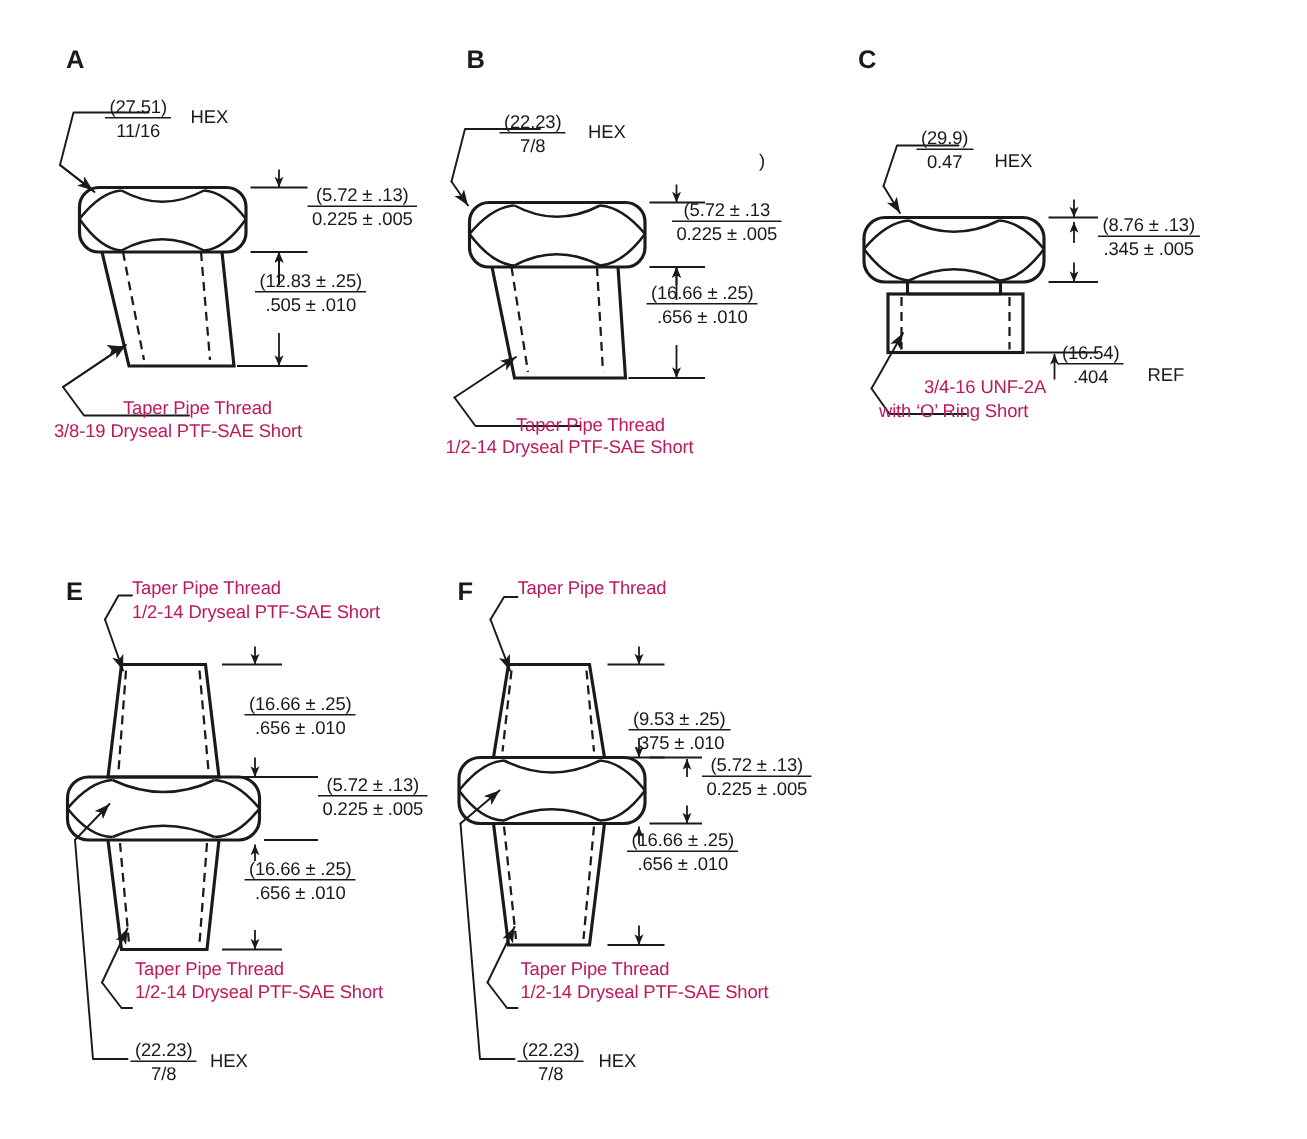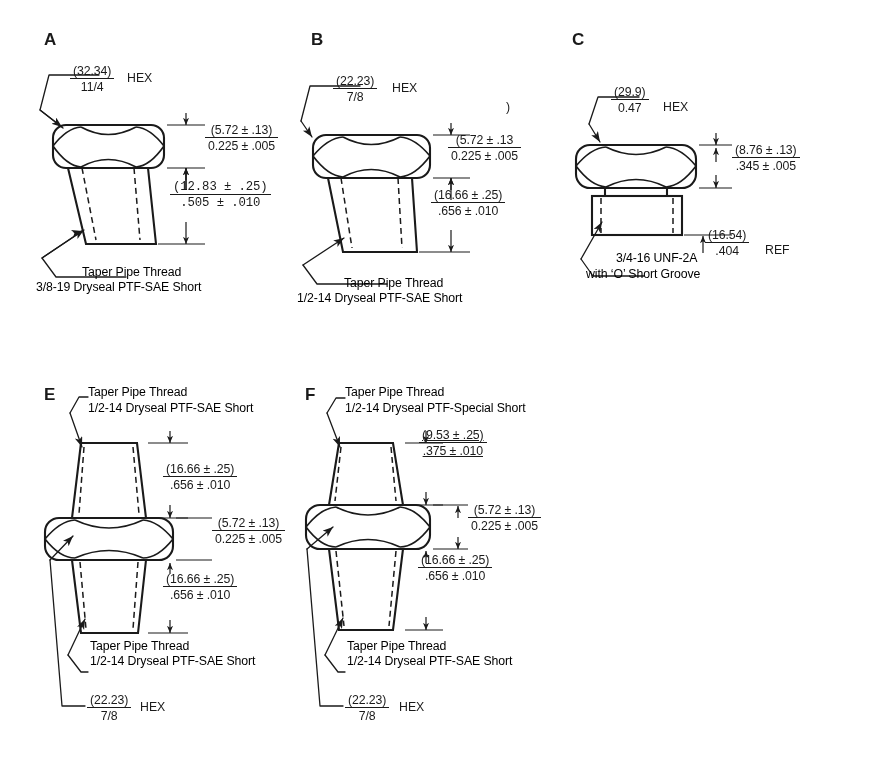--- a/index.html
+++ b/index.html
@@ -44,21 +44,21 @@
     font-size: 17px;
     letter-spacing: 0px;
     color: #1a1a1a;
     line-height: 1;
   }
   .note {
     position: absolute;
     font-family: "Liberation Sans", sans-serif;
     font-size: 12.3px;
     line-height: 15px;
-    color: #000000;
+    color: #be185d;
     white-space: nowrap;
     letter-spacing: -0.1px;
   }
   .frac {
     position: absolute;
     display: inline-block;
     text-align: center;
     font-family: "Liberation Sans", sans-serif;
     font-size: 12.3px;
     line-height: 14px;
@@ -265,31 +265,31 @@
       <line x1="458" y1="537" x2="458" y2="549" class="dimline" marker-end="url(#arrowDim)"></line>
       <line x1="405" y1="630" x2="443" y2="630" class="extline"></line>
       <line x1="426" y1="563" x2="426" y2="551" class="dimline" marker-end="url(#arrowDim)"></line>
       <line x1="426" y1="617" x2="426" y2="630" class="dimline" marker-end="url(#arrowDim)"></line>
     </g>
   </svg>
 
   <div class="panel-letter" style="left:44px; top:31px;">A</div>
 
   <div class="frac" style="left:70px; top:64px;">
-    <span class="num">(32.34)</span>
-    <span class="den">11/4</span>
+    <span class="num">(27.51)</span>
+    <span class="den">11/16</span>
   </div>
   <div class="suffix" style="left:127px; top:71px;">HEX</div>
 
   <div class="frac" style="left:205px; top:123px;">
     <span class="num">(5.72 ± .13)</span>
     <span class="den">0.225 ± .005</span>
   </div>
 
-  <div class="frac" style="left:170px; top:180px;font-family:Liberation Mono, monospace;">
+  <div class="frac" style="left:170px; top:180px;">
     <span class="num">(12.83 ± .25)</span>
     <span class="den">.505 ± .010</span>
   </div>
 
   <div class="note" style="left:82px; top:265px;">Taper Pipe Thread</div>
   <div class="note" style="left:36px; top:280px;">3/8-19 Dryseal PTF-SAE Short</div>
 
   <div class="panel-letter" style="left:311px; top:31px;">B</div>
 
   <div class="frac" style="left:333px; top:74px;">
@@ -326,21 +326,21 @@
     <span class="den">.345 ± .005</span>
   </div>
 
   <div class="frac" style="left:705px; top:228px;">
     <span class="num">(16.54)</span>
     <span class="den">.404</span>
   </div>
   <div class="suffix" style="left:765px; top:243px;">REF</div>
 
   <div class="note" style="left:616px; top:251px;">3/4-16 UNF-2A</div>
-  <div class="note" style="left:586px; top:267px;">with ‘O’ Short Groove</div>
+  <div class="note" style="left:586px; top:267px;">with ‘O’ Ring Short</div>
 
   <div class="panel-letter" style="left:44px; top:386px;">E</div>
 
   <div class="note" style="left:88px; top:385px;">Taper Pipe Thread</div>
   <div class="note" style="left:88px; top:401px;">1/2-14 Dryseal PTF-SAE Short</div>
 
   <div class="frac" style="left:163px; top:462px;">
     <span class="num">(16.66 ± .25)</span>
     <span class="den">.656 ± .010</span>
   </div>
@@ -360,23 +360,22 @@
 
   <div class="frac" style="left:87px; top:693px;">
     <span class="num">(22.23)</span>
     <span class="den">7/8</span>
   </div>
   <div class="suffix" style="left:140px; top:700px;">HEX</div>
 
   <div class="panel-letter" style="left:305px; top:386px;">F</div>
 
   <div class="note" style="left:345px; top:385px;">Taper Pipe Thread</div>
-  <div class="note" style="left:345px; top:401px;">1/2-14 Dryseal PTF-Special Short</div>
-
-  <div class="frac" style="left:419px; top:428px;text-decoration:underline;">
+
+  <div class="frac" style="left:419px; top:472px;">
     <span class="num">(9.53 ± .25)</span>
     <span class="den">.375 ± .010</span>
   </div>
 
   <div class="frac" style="left:468px; top:503px;">
     <span class="num">(5.72 ± .13)</span>
     <span class="den">0.225 ± .005</span>
   </div>
 
   <div class="frac" style="left:418px; top:553px;">

